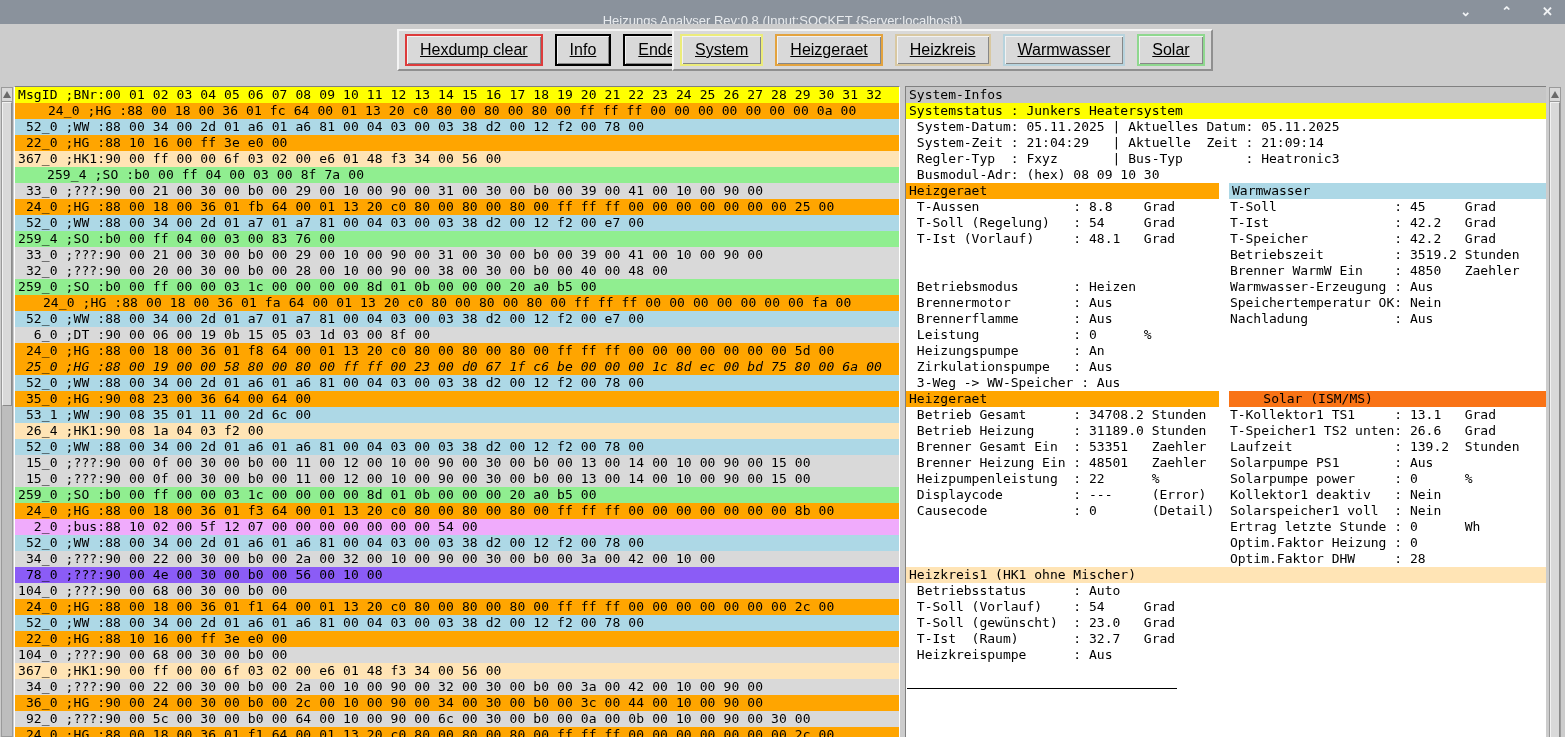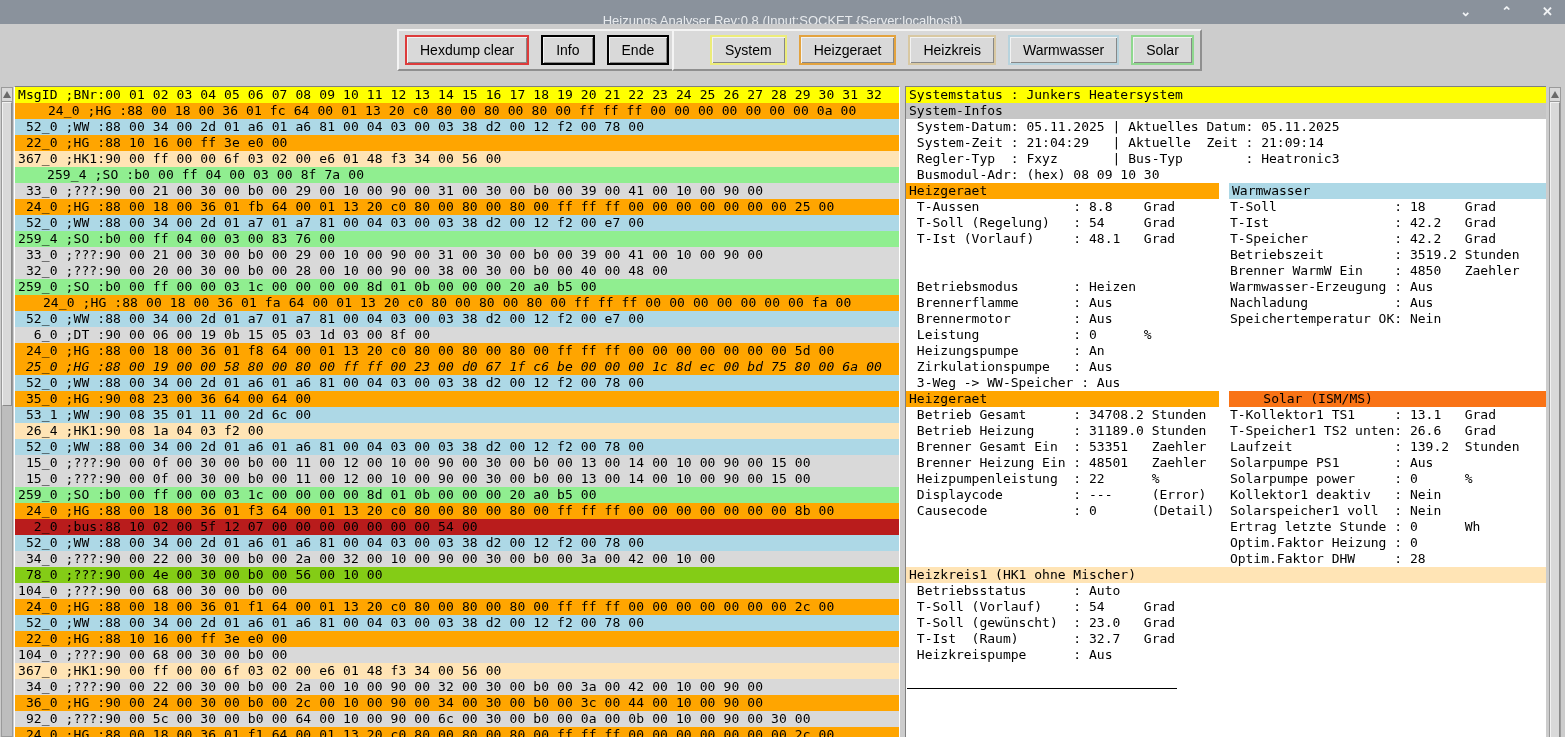--- a/index.html
+++ b/index.html
@@ -24,24 +24,24 @@
   .toolbar{position:absolute;left:0;top:24px;width:1565px;height:53px;background:#cccccc;}
   .tgroup{
     position:absolute;top:5px;height:42px;background:#d9d9d9;
     border-top:2px solid #f4f4f4;border-left:2px solid #f4f4f4;
     border-right:2px solid #8f8f8f;border-bottom:2px solid #8f8f8f;
     display:flex;align-items:center;gap:12px;padding:0 6px;box-sizing:border-box;
   }
   #tgroup1{left:397px;}
   #tgroup2{left:672px;}
   .tbtn{
-    font-family:"Liberation Sans",sans-serif;font-size:14px;color:#000;
+    font-family:"Liberation Sans",sans-serif;font-size:16px;color:#000;
     background:#d9d9d9;border:2px solid #000;padding:5px 13px;
     box-shadow:inset 1px 1px 0 #f2f2f2, inset -1px -1px 0 #878787;
-    cursor:default;white-space:nowrap;
+    cursor:default;white-space:nowrap;text-decoration:underline;
   }
   
   .hexpanel{
     position:absolute;left:14px;top:86px;width:884px;height:651px;
     background:#d9d9d9;overflow:hidden;
     border-top:1px solid #808080;border-left:1px solid #ffffff;
     border-right:1px solid #ffffff;
   }
   .hxrow{
     height:16px;line-height:16px;white-space:pre;padding-left:3px;
@@ -100,21 +100,21 @@
   </span>
 </div>
 
 <div class="toolbar">
   <div class="tgroup" id="tgroup1">
     <button class="tbtn" style="border-color: rgb(221, 59, 59);">Hexdump clear</button>
     <button class="tbtn" style="border-color: rgb(0, 0, 0);">Info</button>
     <button class="tbtn" style="border-color: rgb(0, 0, 0);">Ende</button>
   </div>
   <div class="tgroup" id="tgroup2">
-    <button class="tbtn" style="border-color: rgb(236, 236, 122); margin-left: 30px;">System</button>
+    <button class="tbtn" style="border-color: rgb(236, 236, 122);">System</button>
     <button class="tbtn" style="border-color: rgb(227, 163, 63);">Heizgeraet</button>
     <button class="tbtn" style="border-color: rgb(216, 200, 162);">Heizkreis</button>
     <button class="tbtn" style="border-color: rgb(183, 211, 221);">Warmwasser</button>
     <button class="tbtn" style="border-color: rgb(143, 216, 143);">Solar</button>
   </div>
 </div>
 
 <div class="sb" id="sb-left">
   <div class="arrow"></div>
   <div class="thumb"></div>
@@ -142,54 +142,54 @@
       <div class="hxrow" style="background: rgb(255, 165, 0); font-style: italic;"> 25_0 ;HG :88 00 19 00 00 58 80 00 80 00 ff ff 00 23 00 d0 67 1f c6 be 00 00 00 1c 8d ec 00 bd 75 80 00 6a 00</div>
       <div class="hxrow" style="background: rgb(173, 216, 230);"> 52_0 ;WW :88 00 34 00 2d 01 a6 01 a6 81 00 04 03 00 03 38 d2 00 12 f2 00 78 00</div>
       <div class="hxrow" style="background: rgb(255, 165, 0);"> 35_0 ;HG :90 08 23 00 36 64 00 64 00</div>
       <div class="hxrow" style="background: rgb(173, 216, 230);"> 53_1 ;WW :90 08 35 01 11 00 2d 6c 00</div>
       <div class="hxrow" style="background: rgb(255, 228, 181);"> 26_4 ;HK1:90 08 1a 04 03 f2 00</div>
       <div class="hxrow" style="background: rgb(173, 216, 230);"> 52_0 ;WW :88 00 34 00 2d 01 a6 01 a6 81 00 04 03 00 03 38 d2 00 12 f2 00 78 00</div>
       <div class="hxrow" style="background: rgb(217, 217, 217);"> 15_0 ;???:90 00 0f 00 30 00 b0 00 11 00 12 00 10 00 90 00 30 00 b0 00 13 00 14 00 10 00 90 00 15 00</div>
       <div class="hxrow" style="background: rgb(217, 217, 217);"> 15_0 ;???:90 00 0f 00 30 00 b0 00 11 00 12 00 10 00 90 00 30 00 b0 00 13 00 14 00 10 00 90 00 15 00</div>
       <div class="hxrow" style="background: rgb(144, 238, 144);">259_0 ;SO :b0 00 ff 00 00 03 1c 00 00 00 00 8d 01 0b 00 00 00 20 a0 b5 00</div>
       <div class="hxrow" style="background: rgb(255, 165, 0);"> 24_0 ;HG :88 00 18 00 36 01 f3 64 00 01 13 20 c0 80 00 80 00 80 00 ff ff ff 00 00 00 00 00 00 00 8b 00</div>
-      <div class="hxrow" style="background: #b91c1c;">  2_0 ;bus:88 10 02 00 5f 12 07 00 00 00 00 00 00 00 54 00</div>
+      <div class="hxrow" style="background: #f0abfc;">  2_0 ;bus:88 10 02 00 5f 12 07 00 00 00 00 00 00 00 54 00</div>
       <div class="hxrow" style="background: rgb(173, 216, 230);"> 52_0 ;WW :88 00 34 00 2d 01 a6 01 a6 81 00 04 03 00 03 38 d2 00 12 f2 00 78 00</div>
       <div class="hxrow" style="background: rgb(217, 217, 217);"> 34_0 ;???:90 00 22 00 30 00 b0 00 2a 00 32 00 10 00 90 00 30 00 b0 00 3a 00 42 00 10 00</div>
-      <div class="hxrow" style="background: #84cc16;"> 78_0 ;???:90 00 4e 00 30 00 b0 00 56 00 10 00</div>
+      <div class="hxrow" style="background: #8b5cf6;"> 78_0 ;???:90 00 4e 00 30 00 b0 00 56 00 10 00</div>
       <div class="hxrow" style="background: rgb(217, 217, 217);">104_0 ;???:90 00 68 00 30 00 b0 00</div>
       <div class="hxrow" style="background: rgb(255, 165, 0);"> 24_0 ;HG :88 00 18 00 36 01 f1 64 00 01 13 20 c0 80 00 80 00 80 00 ff ff ff 00 00 00 00 00 00 00 2c 00</div>
       <div class="hxrow" style="background: rgb(173, 216, 230);"> 52_0 ;WW :88 00 34 00 2d 01 a6 01 a6 81 00 04 03 00 03 38 d2 00 12 f2 00 78 00</div>
       <div class="hxrow" style="background: rgb(255, 165, 0);"> 22_0 ;HG :88 10 16 00 ff 3e e0 00</div>
       <div class="hxrow" style="background: rgb(217, 217, 217);">104_0 ;???:90 00 68 00 30 00 b0 00</div>
       <div class="hxrow" style="background: rgb(255, 228, 181);">367_0 ;HK1:90 00 ff 00 00 6f 03 02 00 e6 01 48 f3 34 00 56 00</div>
       <div class="hxrow" style="background: rgb(217, 217, 217);"> 34_0 ;???:90 00 22 00 30 00 b0 00 2a 00 10 00 90 00 32 00 30 00 b0 00 3a 00 42 00 10 00 90 00</div>
       <div class="hxrow" style="background: rgb(255, 165, 0);"> 36_0 ;HG :90 00 24 00 30 00 b0 00 2c 00 10 00 90 00 34 00 30 00 b0 00 3c 00 44 00 10 00 90 00</div>
       <div class="hxrow" style="background: rgb(217, 217, 217);"> 92_0 ;???:90 00 5c 00 30 00 b0 00 64 00 10 00 90 00 6c 00 30 00 b0 00 0a 00 0b 00 10 00 90 00 30 00</div>
       <div class="hxrow" style="background: rgb(255, 165, 0);"> 24_0 ;HG :88 00 18 00 36 01 f1 64 00 01 13 20 c0 80 00 80 00 80 00 ff ff ff 00 00 00 00 00 00 00 2c 00</div>
     </div>
 </div>
 
 <div class="statuspanel">
   <div>
+      <div class="stline" style="background: rgb(198, 198, 198);">System-Infos</div>
       <div class="stline" style="background: rgb(255, 255, 0);">Systemstatus : Junkers Heatersystem</div>
-      <div class="stline" style="background: rgb(198, 198, 198);">System-Infos</div>
       <div class="stline"> System-Datum: 05.11.2025 | Aktuelles Datum: 05.11.2025</div>
       <div class="stline"> System-Zeit : 21:04:29   | Aktuelle  Zeit : 21:09:14</div>
       <div class="stline"> Regler-Typ  : Fxyz       | Bus-Typ        : Heatronic3</div>
       <div class="stline"> Busmodul-Adr: (hex) 08 09 10 30</div>
       <div class="stline split"><span class="cell left" style="background: rgb(255, 165, 0);">Heizgeraet</span><span class="cell right" style="background: rgb(173, 216, 230);">Warmwasser</span></div>
-      <div class="stline"> T-Aussen            : 8.8    Grad       T-Soll               : 18     Grad</div>
+      <div class="stline"> T-Aussen            : 8.8    Grad       T-Soll               : 45     Grad</div>
       <div class="stline"> T-Soll (Regelung)   : 54     Grad       T-Ist                : 42.2   Grad</div>
       <div class="stline"> T-Ist (Vorlauf)     : 48.1   Grad       T-Speicher           : 42.2   Grad</div>
       <div class="stline">                                         Betriebszeit         : 3519.2 Stunden</div>
       <div class="stline">                                         Brenner WarmW Ein    : 4850   Zaehler</div>
       <div class="stline"> Betriebsmodus       : Heizen            Warmwasser-Erzeugung : Aus</div>
+      <div class="stline"> Brennermotor        : Aus               Speichertemperatur OK: Nein</div>
       <div class="stline"> Brennerflamme       : Aus               Nachladung           : Aus</div>
-      <div class="stline"> Brennermotor        : Aus               Speichertemperatur OK: Nein</div>
       <div class="stline"> Leistung            : 0      %</div>
       <div class="stline"> Heizungspumpe       : An</div>
       <div class="stline"> Zirkulationspumpe   : Aus</div>
       <div class="stline"> 3-Weg -&gt; WW-Speicher : Aus</div>
       <div class="stline split"><span class="cell left" style="background: rgb(255, 165, 0);">Heizgeraet</span><span class="cell right" style="background: #f97316;">    Solar (ISM/MS)</span></div>
       <div class="stline"> Betrieb Gesamt      : 34708.2 Stunden   T-Kollektor1 TS1     : 13.1   Grad</div>
       <div class="stline"> Betrieb Heizung     : 31189.0 Stunden   T-Speicher1 TS2 unten: 26.6   Grad</div>
       <div class="stline"> Brenner Gesamt Ein  : 53351   Zaehler   Laufzeit             : 139.2  Stunden</div>
       <div class="stline"> Brenner Heizung Ein : 48501   Zaehler   Solarpumpe PS1       : Aus</div>
       <div class="stline"> Heizpumpenleistung  : 22      %         Solarpumpe power     : 0      %</div>

